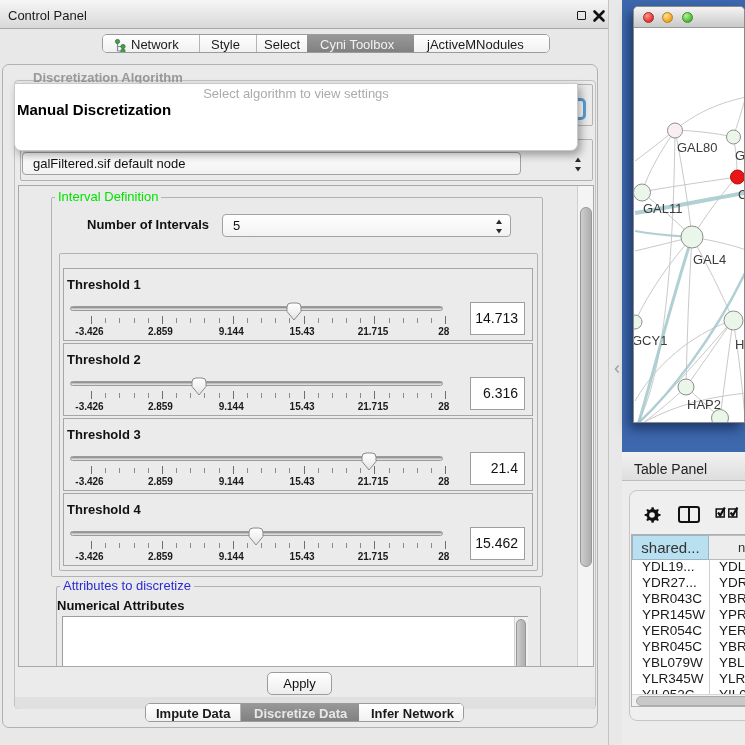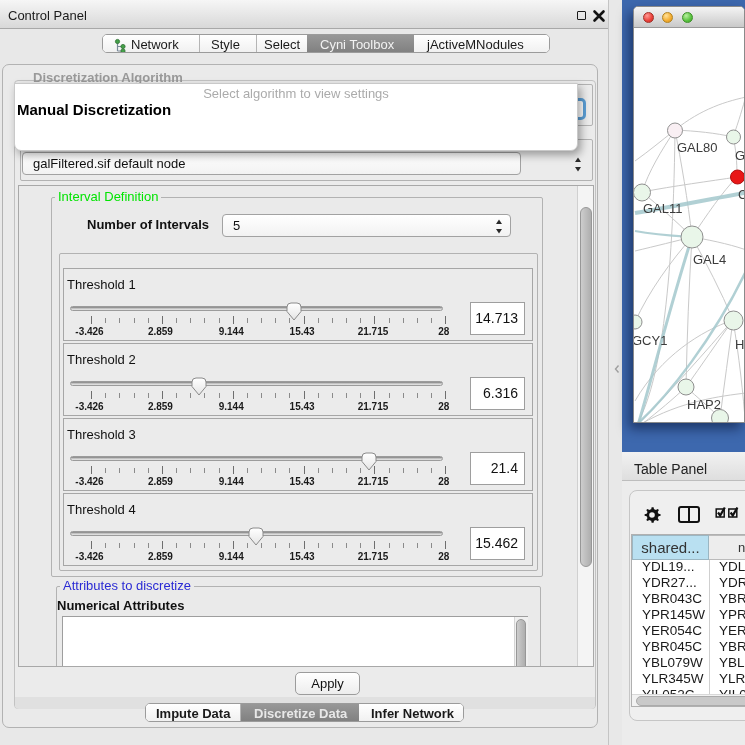--- a/index.html
+++ b/index.html
@@ -5,21 +5,21 @@
   html,body { width:745px; height:745px; overflow:hidden; }
   body { font-family:"Liberation Sans", sans-serif; background:#e8e8e8; position:relative; }
   .abs { position:absolute; }
   .etched { border:1px solid #b2b2b2; border-radius:2px; }
   .gtitle { position:absolute; background:#eaeaea; padding:0 3px; font-size:13px; line-height:14px; }
   .combo { position:absolute; border:1px solid #a2a2a2; border-radius:4px;
            background:linear-gradient(#ffffff,#f2f2f2); font-size:13px; color:#111; }
   .combo .ctext { position:absolute; left:10px; top:3px; }
   .updown { position:absolute; width:8px; height:15px; }
   .tbox { position:absolute; left:44px; width:470px; height:73px; background:#ebebeb; border:1px solid #a6a6a6; }
-  .tlab { position:absolute; left:3px; top:8px; font-size:13px; font-weight:normal; color:#111; }
+  .tlab { position:absolute; left:3px; top:8px; font-size:13px; font-weight:bold; color:#111; }
   .track { position:absolute; left:6px; top:37px; width:373px; height:5px; border-radius:2.5px;
            background:linear-gradient(#7d7d7d,#c9c9c9 55%,#e9e9e9); border:0.5px solid #9b9b9b; }
   .ticks { position:absolute; left:26.5px; top:49px; width:356px; height:5px;
            background:repeating-linear-gradient(to right,#8a8a8a 0 1px,transparent 1px 14.17px); }
   .mticks { position:absolute; left:26.5px; top:47px; width:356px; height:8px;
            background:repeating-linear-gradient(to right,#6e6e6e 0 1px,transparent 1px 70.86px); }
   .tlbls span { position:absolute; top:57px; transform:translateX(-50%); font-size:10px; font-weight:bold; color:#1a1a1a; white-space:nowrap; }
   .tlbls { position:absolute; left:0; top:0; width:470px; height:73px; }
   .thumb { position:absolute; top:33px; transform:translateX(-50%); }
   .tval { position:absolute; left:406px; top:33px; width:55px; height:33px; background:#fff; border:1px solid #9e9e9e;
@@ -182,21 +182,21 @@
         <stop offset="1" stop-color="#e4e4e4"></stop>
   </linearGradient>
 </defs>
   </svg>
 
 <div class="abs" style="left:577px;top:186px;width:16px;height:480px;background:#f4f4f4;border-left:1px solid #d0d0d0;"></div>
 <div class="abs" style="left:580px;top:207px;width:12px;height:360px;background:linear-gradient(to right,#cdcdcd,#aeaeae);border:1px solid #979797;border-radius:6px;"></div>
 
 <div class="abs" style="left:15px;top:697px;width:580px;height:12px;background:#e0e0e0;border-radius:0 0 4px 4px;"></div>
 
-<div class="abs" style="left:267px;top:672px;width:65px;height:23px;background:linear-gradient(#ffffff,#ededed);border:1px solid #9c9c9c;border-radius:5px;text-align:center;font-size:13px;line-height:21px;color:#111;margin-left:28px;">Apply</div>
+<div class="abs" style="left:267px;top:672px;width:65px;height:23px;background:linear-gradient(#ffffff,#ededed);border:1px solid #9c9c9c;border-radius:5px;text-align:center;font-size:13px;line-height:21px;color:#111;">Apply</div>
 
 <div class="abs" style="left:145px;top:703px;width:319px;height:19px;background:#fff;border:1px solid #9b9b9b;border-radius:5px;overflow:hidden;font-size:13px;font-weight:bold;">
   <div class="abs" style="left:0;top:0;width:95px;height:19px;background:linear-gradient(#ffffff,#efefef);border-right:1px solid #b5b5b5;"></div>
   <div class="abs" style="left:10px;top:2px;color:#1a1a1a;">Impute Data</div>
   <div class="abs" style="left:95px;top:0;width:118px;height:19px;background:linear-gradient(#989898,#7e7e7e);"></div>
   <div class="abs" style="left:108px;top:2px;color:#e8e8e8;text-align:right;">Discretize Data</div>
   <div class="abs" style="left:213px;top:0;width:106px;height:19px;background:linear-gradient(#ffffff,#efefef);"></div>
   <div class="abs" style="left:225px;top:2px;color:#1a1a1a;">Infer Network</div>
 </div>
 

